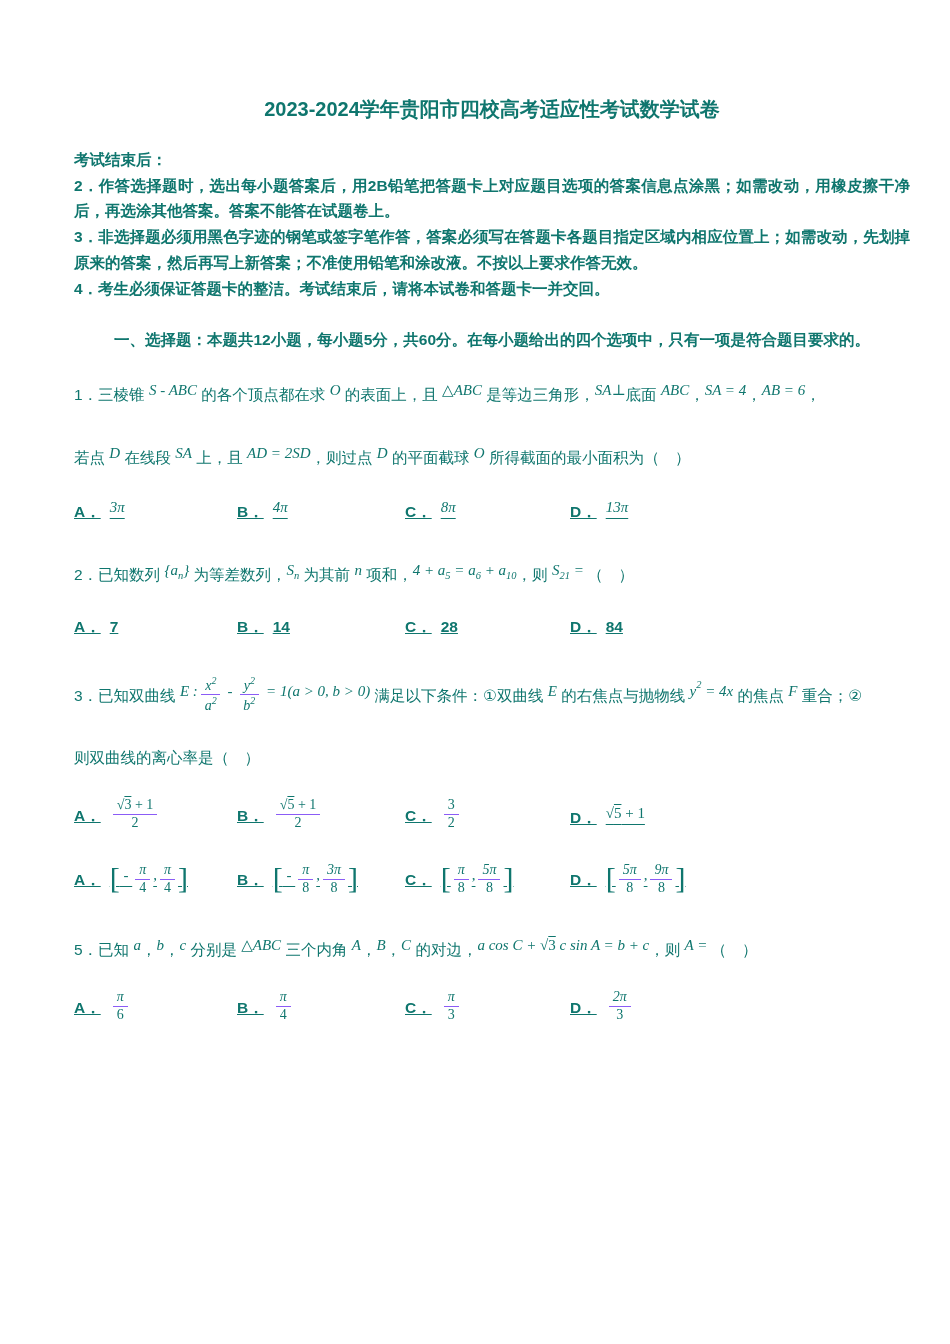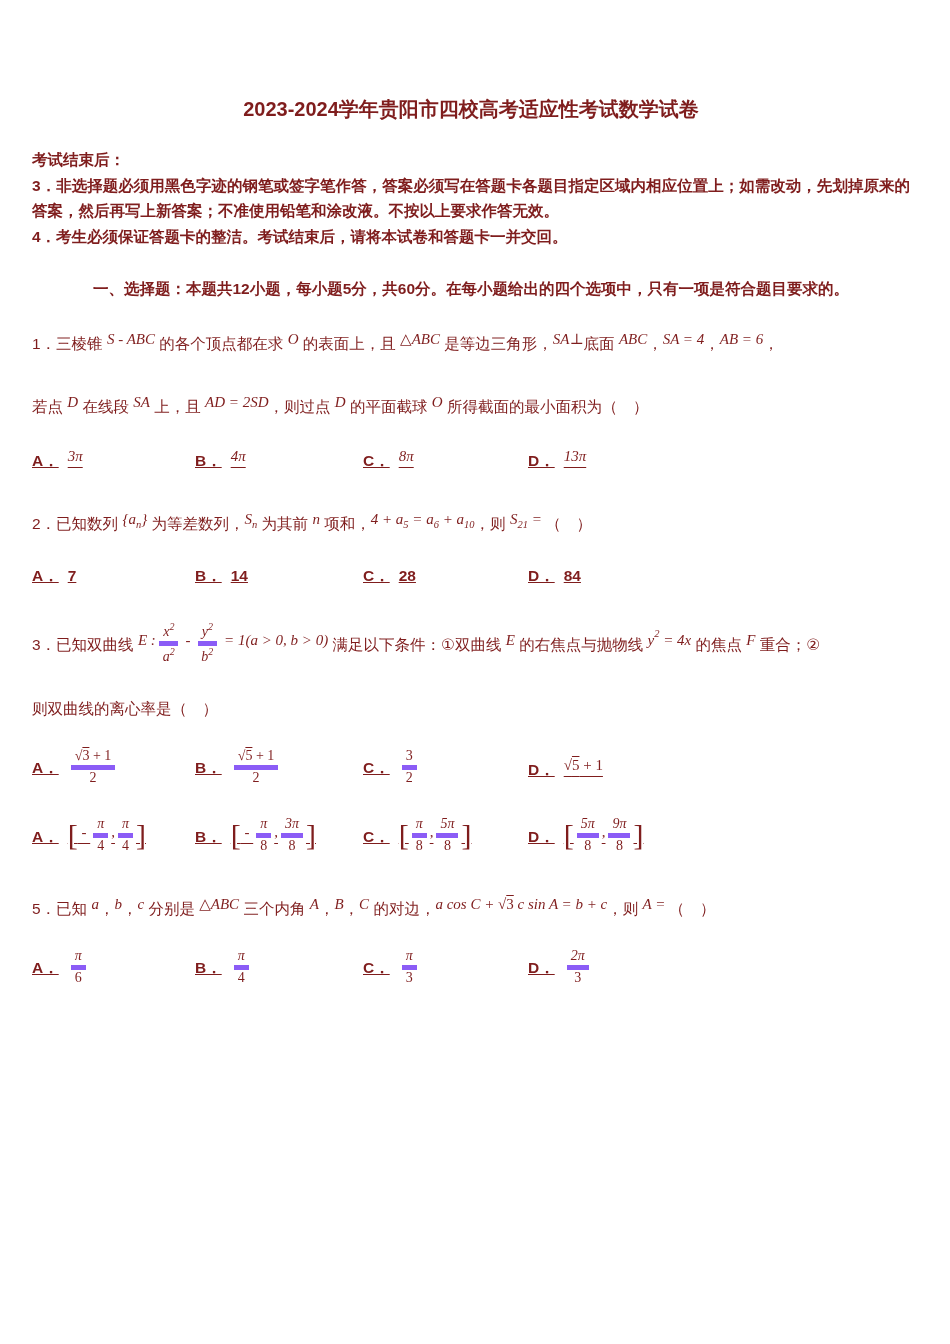--- a/index.html
+++ b/index.html
@@ -2,22 +2,22 @@
 <html><head>
 <meta charset="utf-8">
 <style>
   * { box-sizing: border-box; }
   html, body { margin: 0; padding: 0; background: #ffffff; }
   .page {
     width: 950px;
     min-height: 1344px;
     margin: 0 auto;
     background: #ffffff;
-    color: #7f1d1d;
-    padding: 96px 40px 60px 32px;
+    color: #0f766e;
+    padding: 96px 40px 60px 74px;
     font-family: "Liberation Sans", "DejaVu Sans", sans-serif;
     font-size: 15.5px;
   }
   .title {
     text-align: center;
     font-size: 20px;
     font-weight: 700;
     margin: 0 0 24px 0;
   }
   .notice-heading {
@@ -75,21 +75,21 @@
     align-items: center;
     vertical-align: middle;
     font-family: "Liberation Serif", "DejaVu Serif", serif;
     font-size: 14px;
     line-height: 1.2;
     margin: 0 3px;
     position: relative;
     top: -2px;
   }
   .frac .num, .frac .den { display: block; text-align: center; padding: 0 4px; }
-  .frac .num { border-bottom: 5px solid #8b5cf6; }
+  .frac .num { border-bottom: 1px solid #8b5cf6; }
   .frac .m, .frac .mr, .frac .msqrt { vertical-align: baseline; font-size: 14px; }
   .frac .msup { vertical-align: 6px; font-size: 10px; }
 
   .msqrt .rad { font-style: normal; }
   .msqrt .ov { text-decoration: overline; font-style: normal; }
   .msqrt .m, .msqrt .mr { vertical-align: baseline; font-size: inherit; }
 
   .mbig {
     font-family: "Liberation Serif", "DejaVu Serif", serif;
     font-style: normal;
@@ -102,20 +102,21 @@
 </style>
 </head>
 <body>
 
 <div class="page">
 
   <h1 class="title">2023-2024学年贵阳市四校高考适应性考试数学试卷</h1>
 
   <div class="notice">
     <div class="notice-heading">考试结束后：</div>
+    <p>2．作答选择题时，选出每小题答案后，用2B铅笔把答题卡上对应题目选项的答案信息点涂黑；如需改动，用橡皮擦干净后，再选涂其他答案。答案不能答在试题卷上。</p>
     <p>3．非选择题必须用黑色字迹的钢笔或签字笔作答，答案必须写在答题卡各题目指定区域内相应位置上；如需改动，先划掉原来的答案，然后再写上新答案；不准使用铅笔和涂改液。不按以上要求作答无效。</p>
     <p>4．考生必须保证答题卡的整洁。考试结束后，请将本试卷和答题卡一并交回。</p>
   </div>
 
   <p class="section-heading">一、选择题：本题共12小题，每小题5分，共60分。在每小题给出的四个选项中，只有一项是符合题目要求的。</p>
 
   <div class="question">
     <p class="qline">1．三棱锥 <span class="m">S - ABC</span> 的各个顶点都在求 <span class="m">O</span> 的表面上，且 <span class="m">△ABC</span> 是等边三角形，<span class="m">SA⊥</span>底面 <span class="m">ABC</span>，<span class="m">SA = 4</span>，<span class="m">AB = 6</span>，</p>
     <p class="qline">若点 <span class="m">D</span> 在线段 <span class="m">SA</span> 上，且 <span class="m">AD = 2SD</span>，则过点 <span class="m">D</span> 的平面截球 <span class="m">O</span> 所得截面的最小面积为（　）</p>
     <div class="options">

